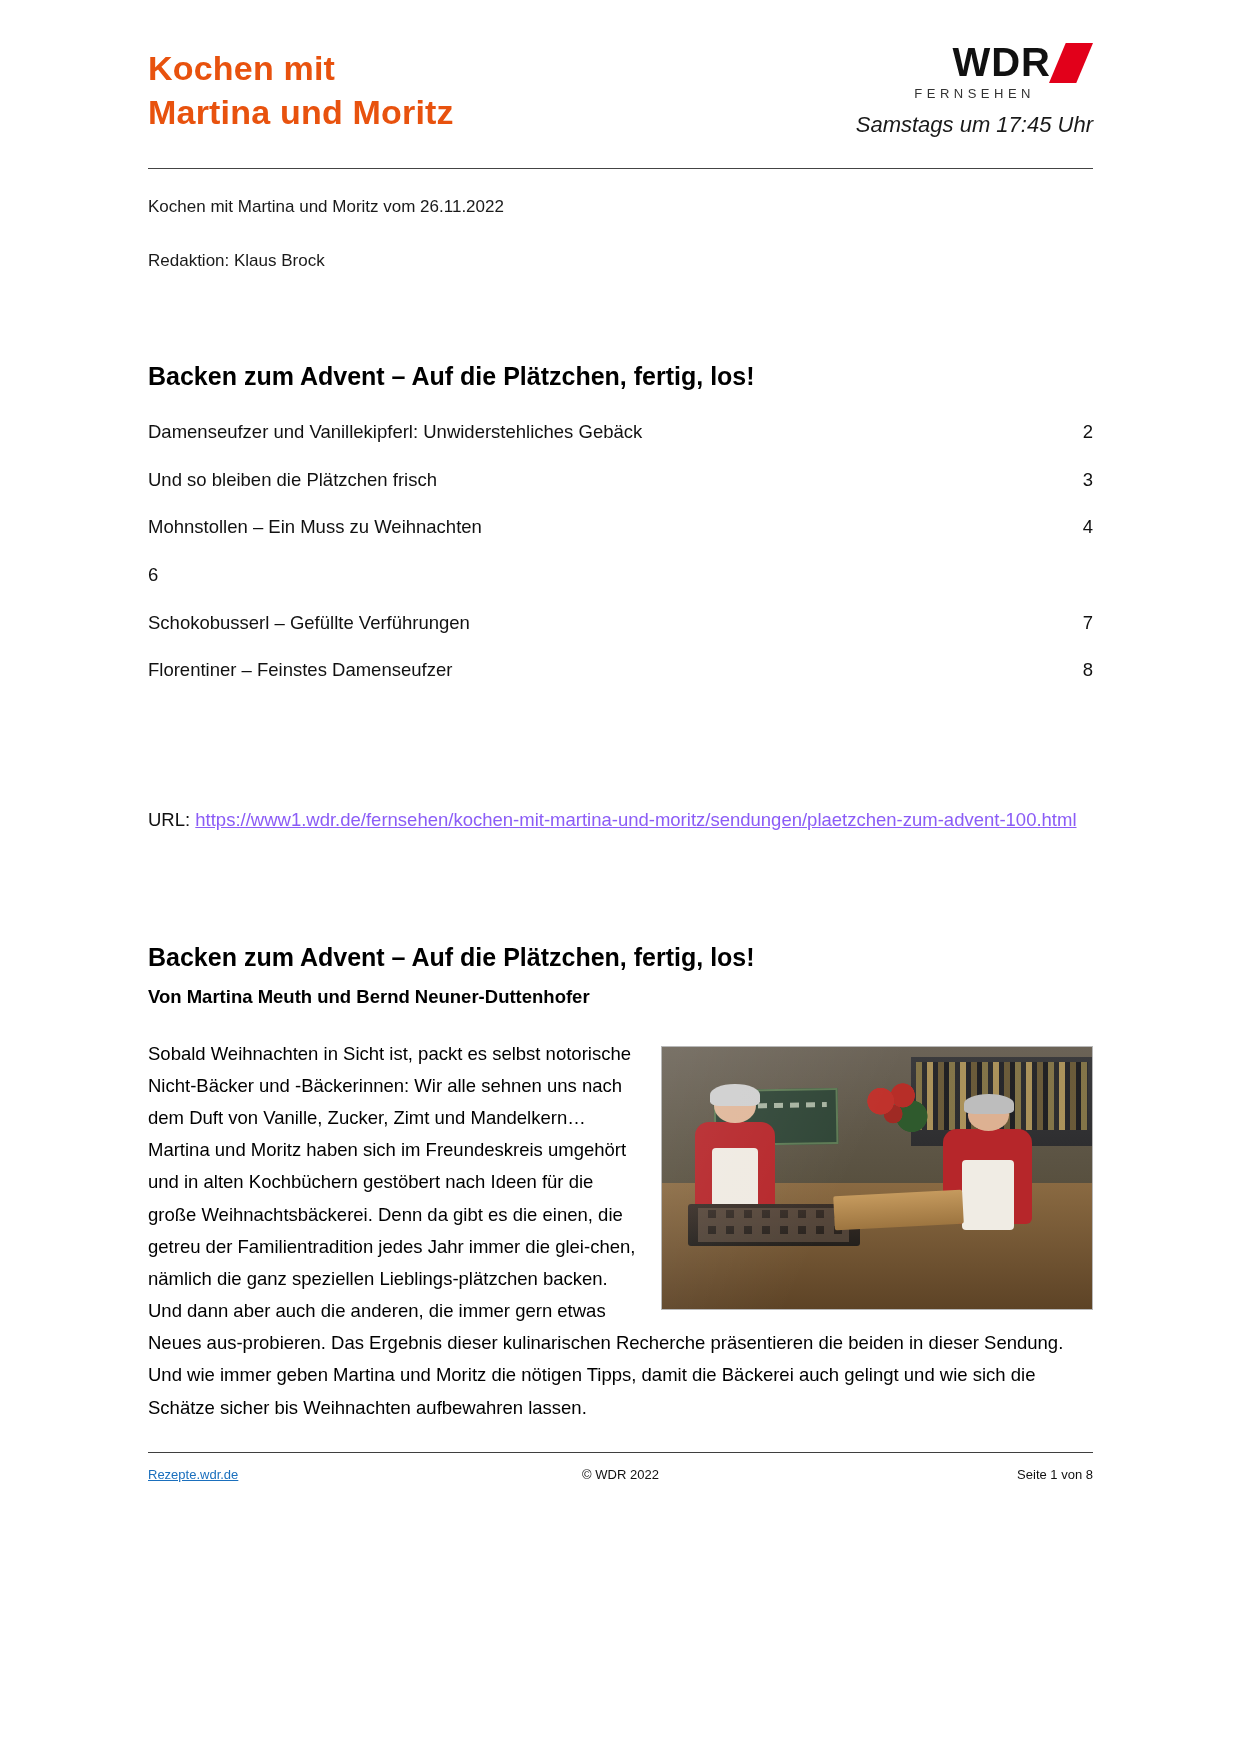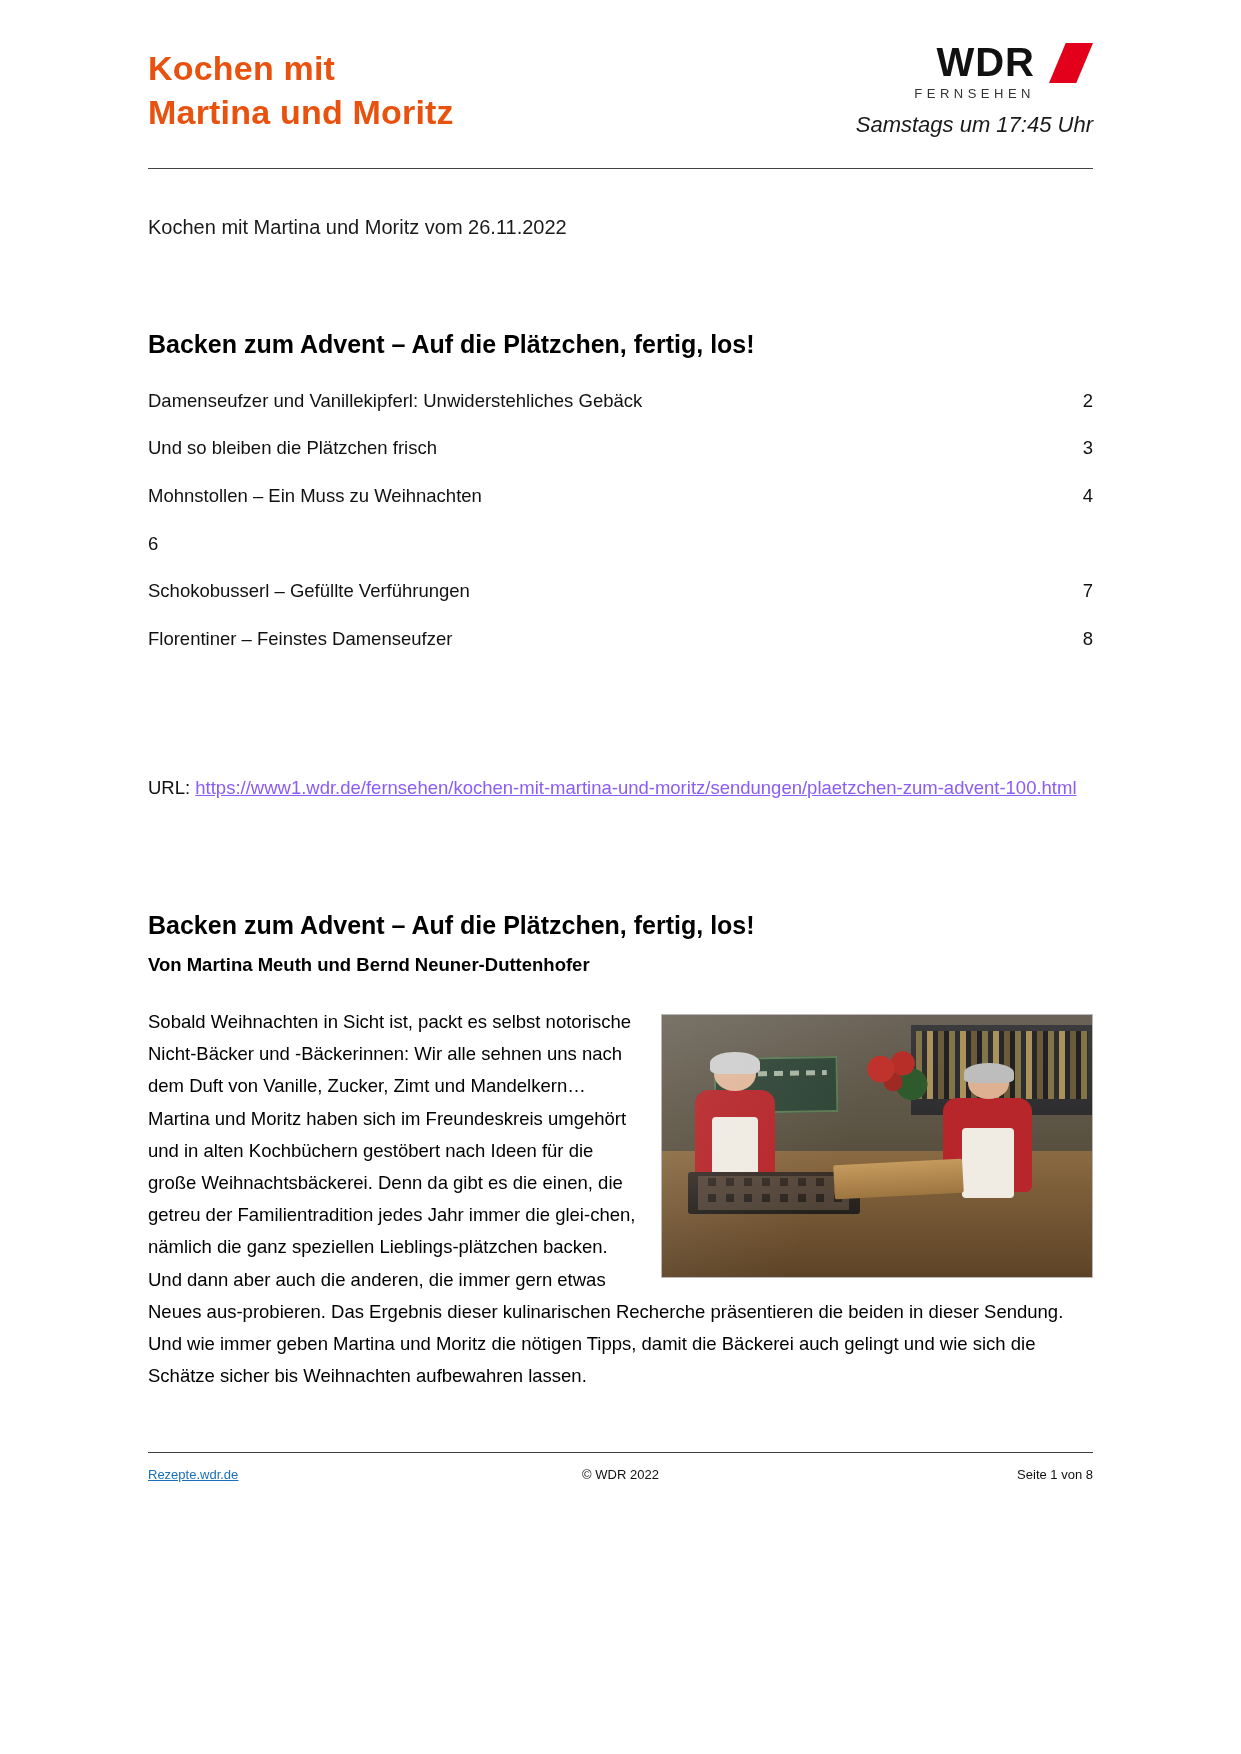--- a/index.html
+++ b/index.html
@@ -49,21 +49,21 @@
     text-align: right;
   }
   .wdr-logo {
     display: inline-block;
     position: relative;
     height: 52px;
     width: 230px;
   }
   .wdr-word {
     position: absolute;
-    right: 58px;
+    right: 42px;
     top: 0;
     font-size: 40px;
     font-weight: bold;
     letter-spacing: 1px;
     color: #111;
     line-height: 1;
   }
   .wdr-slash {
     position: absolute;
     right: 0;
@@ -88,23 +88,23 @@
     font-style: italic;
   }
   .rule {
     border: 0;
     border-top: 1.5px solid #444;
     margin: 8px 0 0 0;
   }
 
   
   .meta {
-    font-size: 20px;
+    font-size: 17px;
     color: #1a1a1a;
-    margin-top: 39px;
+    margin-top: 22px;
     line-height: 1.9;
   }
   .meta .row2 { margin-top: 22px; }
 
   
   h1.doc-title {
     font-size: 25px;
     font-weight: bold;
     margin: 84px 0 0 0;
     color: #000;
@@ -295,20 +295,21 @@
         <span class="wdr-slash"></span>
         <span class="wdr-sub">FERNSEHEN</span>
       </div>
       <div class="airtime">Samstags um 17:45 Uhr</div>
     </div>
   </div>
   <hr class="rule">
 
   <div class="meta">
     <div>Kochen mit Martina und Moritz vom 26.11.2022</div>
+    <div class="row2">Redaktion: Klaus Brock</div>
   </div>
 
   <h1 class="doc-title">Backen zum Advent – Auf die Plätzchen, fertig, los!</h1>
 
   <div class="toc">
     <div class="toc-row">
       <span>Damenseufzer und Vanillekipferl: Unwiderstehliches Gebäck</span>
       <span class="page-no">2</span>
     </div>
     <div class="toc-row">

